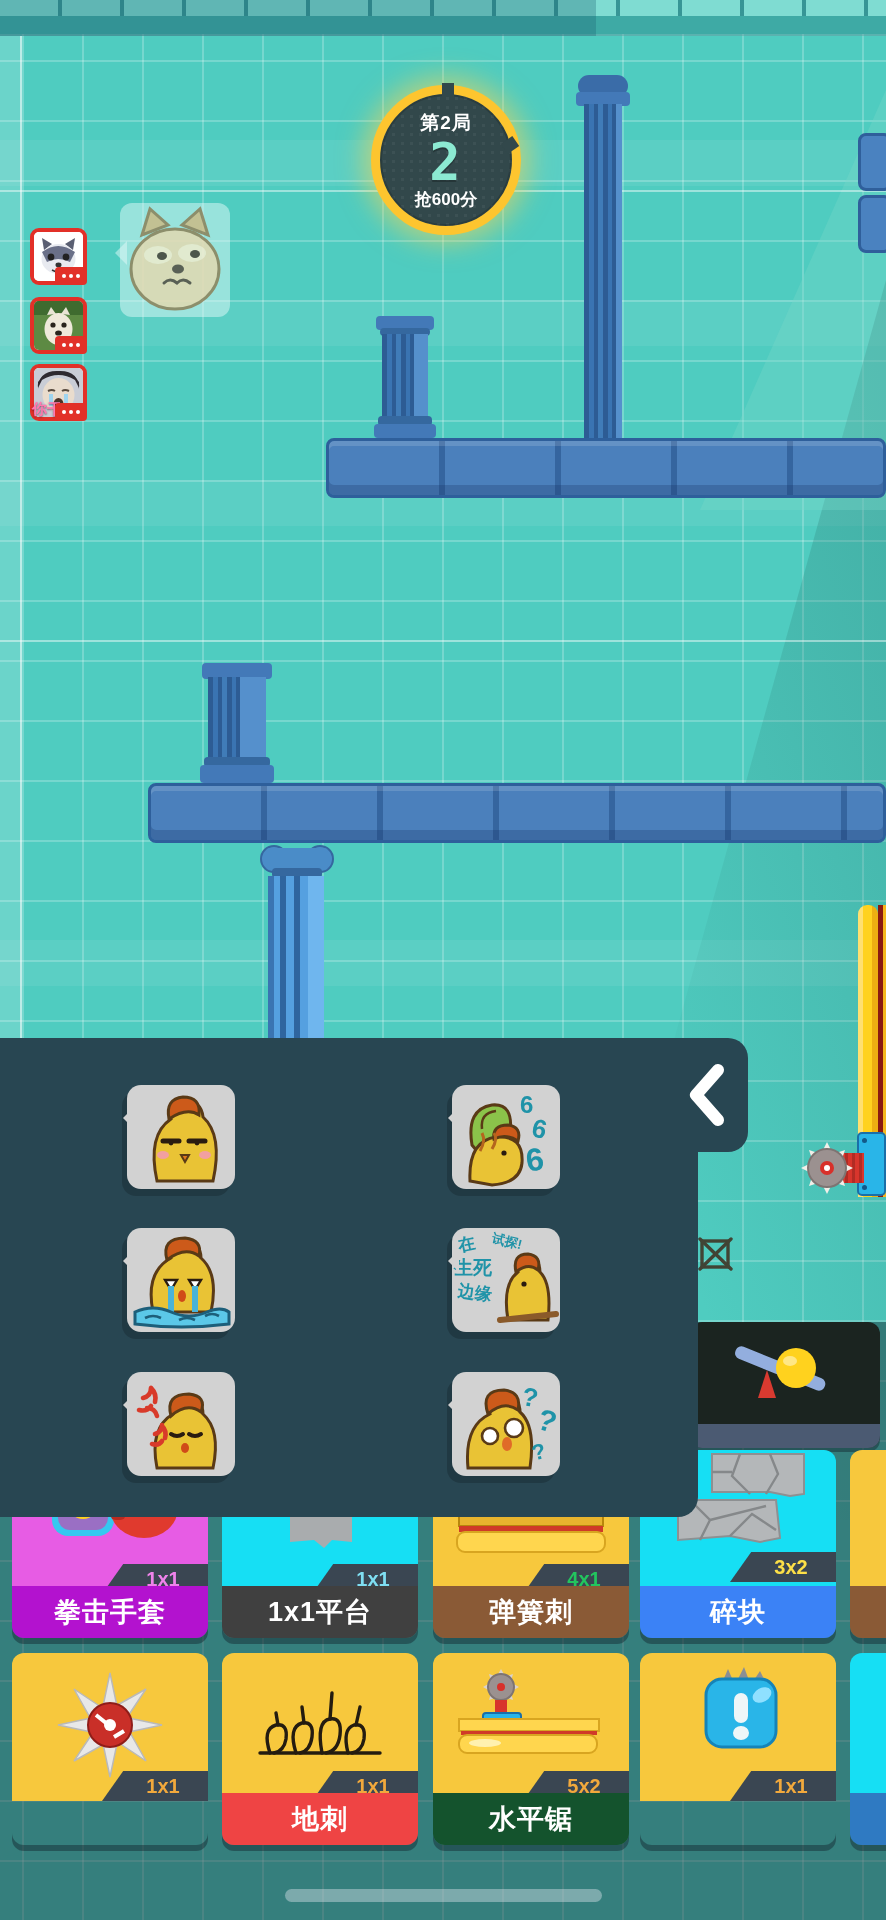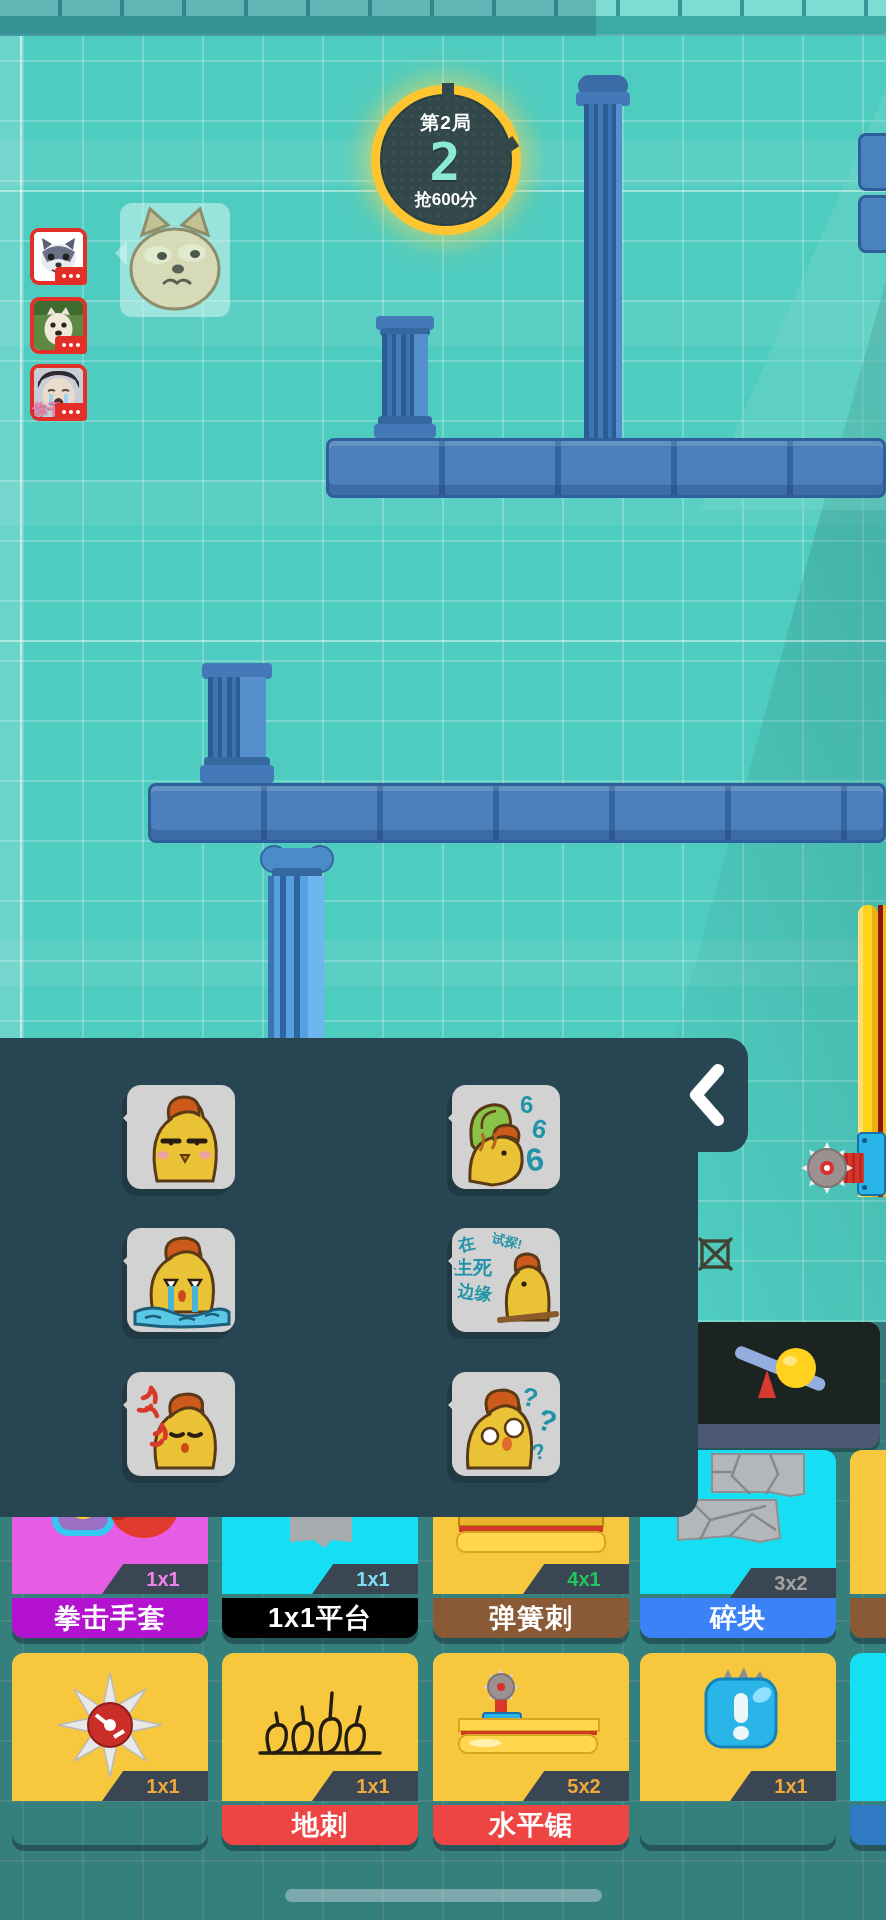--- a/index.html
+++ b/index.html
@@ -77,21 +77,21 @@
   .panel-body{position:absolute;left:0;top:1038px;width:698px;height:479px;background:#284652;border-radius:0 0 20px 0;}
   .panel-tab{position:absolute;left:620px;top:1038px;width:128px;height:114px;background:#284652;border-radius:0 20px 20px 0;cursor:pointer;}
   .emote{position:absolute;width:108px;height:104px;background:#d2d2d2;border-radius:14px;
     box-shadow:-5px 7px 0 rgba(0,0,0,.18);}
   .emote:before{content:"";position:absolute;left:-15px;top:22px;border:11px solid transparent;border-right-color:#d2d2d2;}
 
   
   .tool-overlay{position:absolute;left:0;top:1322px;width:886px;height:598px;background:rgba(24,38,45,.46);}
   .card{position:absolute;width:196px;border-radius:12px;overflow:hidden;box-shadow:0 6px 0 rgba(12,22,32,.38);cursor:pointer;}
   .card .body{position:absolute;left:0;top:0;width:100%;}
-  .card .bar{position:absolute;left:0;bottom:0;width:100%;height:40px;display:flex;align-items:center;justify-content:center;
+  .card .bar{position:absolute;left:0;bottom:0;width:100%;height:52px;display:flex;align-items:center;justify-content:center;
     color:#fff;font-size:27px;font-weight:bold;letter-spacing:1px;}
   .size-badge{position:absolute;right:0;width:106px;height:30px;background:#3a4652;
     clip-path:polygon(20% 0,100% 0,100% 100%,0 100%);display:flex;align-items:center;justify-content:center;
     font-size:20px;font-weight:bold;padding-left:16px;}
   .seesaw-card{position:absolute;left:690px;top:1322px;width:190px;height:126px;border-radius:12px;overflow:hidden;
     box-shadow:0 4px 0 rgba(12,22,32,.38);cursor:pointer;}
   .scroll-pill{position:absolute;left:285px;top:1889px;width:317px;height:13px;border-radius:7px;background:rgba(210,225,230,.45);cursor:pointer;}
 </style>
 </head>
 <body>
@@ -280,21 +280,21 @@
 
   <div class="card" style="left:222px;top:1450px;height:188px">
     <div class="body" style="height:144px;background:#16dff4">
       <svg class="abs" style="left:62px;top:6px" width="74" height="100" viewBox="0 0 74 100">
         <path d="M6 4 H68 V86 L48 84 L40 92 L30 84 L6 86 Z" fill="#a9acae"></path>
         <path d="M6 4 H68 V14 H6 Z" fill="#bfc2c4"></path>
         <path d="M14 40 L34 52 M40 30 L58 44" stroke="#8d9092" stroke-width="3" fill="none"></path>
       </svg>
     </div>
     <div class="size-badge" style="bottom:44px;color:#7fdff2">1x1</div>
-    <div class="bar" style="background:#000000">1x1平台</div>
+    <div class="bar" style="background:#404040">1x1平台</div>
   </div>
 
   <div class="card" style="left:433px;top:1450px;height:188px">
     <div class="body" style="height:144px;background:#f7c83d">
       <svg class="abs" style="left:22px;top:40px" width="152" height="70" viewBox="0 0 152 70">
         <g stroke="#4a3318" stroke-width="3" fill="none">
           <path d="M10 26 q5 -14 10 0 q5 -14 10 0 q5 -14 10 0 q5 -14 10 0 q5 -14 10 0 q5 -14 10 0 q5 -14 10 0 q5 -14 10 0 q5 -14 10 0 q5 -14 10 0 q5 -14 10 0 q5 -14 10 0 q5 -14 10 0"></path>
         </g>
         <rect x="4" y="26" width="144" height="10" fill="#e8b42e" stroke="#b8860b" stroke-width="2"></rect>
         <rect x="4" y="36" width="144" height="6" fill="#d03a28"></rect>
@@ -311,21 +311,21 @@
         <g fill="#b4b7b9" stroke="#8d9092" stroke-width="2">
           <path d="M42 4 H134 V44 L120 46 L100 42 H42 Z"></path>
           <path d="M8 50 H106 L110 88 L90 92 L60 86 L8 90 Z"></path>
         </g>
         <g stroke="#85888a" stroke-width="2.4" fill="none">
           <path d="M70 4 L62 26 L80 44 M100 4 L108 24 L96 44 M42 22 H62"></path>
           <path d="M20 50 L40 70 L30 90 M40 70 L96 56 M60 86 L82 64 L106 80"></path>
         </g>
       </svg>
     </div>
-    <div class="size-badge" style="bottom:40px;color:#a3a3a3">3x2</div>
+    <div class="size-badge" style="bottom:56px;color:#fde047">3x2</div>
     <div class="bar" style="background:#3b82f6">碎块</div>
   </div>
 
   <div class="card" style="left:850px;top:1450px;height:188px;width:60px">
     <div class="body" style="height:144px;background:#f7c83d"></div>
     <div class="bar" style="background:#8a5a36"></div>
   </div>
 
   <div class="card" style="left:12px;top:1653px;height:192px">
     <div class="body" style="height:148px;background:#f7c83d">
@@ -382,21 +382,21 @@
         <circle cx="46" cy="24" r="4" fill="#d8302a"></circle>
         <rect x="40" y="37" width="12" height="16" fill="#d8352c"></rect>
         <rect x="28" y="50" width="38" height="14" rx="3" fill="#29b5e8" stroke="#1a6fa8" stroke-width="2"></rect>
         <rect x="4" y="56" width="140" height="12" fill="#ffd64e" stroke="#d8a520" stroke-width="2"></rect>
         <rect x="6" y="68" width="136" height="4" fill="#d03a28"></rect>
         <rect x="4" y="72" width="138" height="18" rx="8" fill="#ffd64e" stroke="#d8a520" stroke-width="2"></rect>
         <ellipse cx="30" cy="80" rx="16" ry="4" fill="#fff1b0"></ellipse>
       </svg>
     </div>
     <div class="size-badge" style="bottom:44px;color:#f2a93c">5x2</div>
-    <div class="bar" style="background:#ef4444">水平锯</div>
+    <div class="bar" style="background:#14532d">水平锯</div>
   </div>
 
   <div class="card" style="left:640px;top:1653px;height:192px">
     <div class="body" style="height:148px;background:#f7c83d">
       <svg class="abs" style="left:48px;top:8px" width="104" height="124" viewBox="0 0 104 124">
         <g fill="#8a8f94">
           <polygon points="34,22 40,8 46,22"></polygon>
             <polygon points="48,22 56,6 62,22"></polygon>
             <polygon points="64,22 72,10 78,22"></polygon>
         </g>

